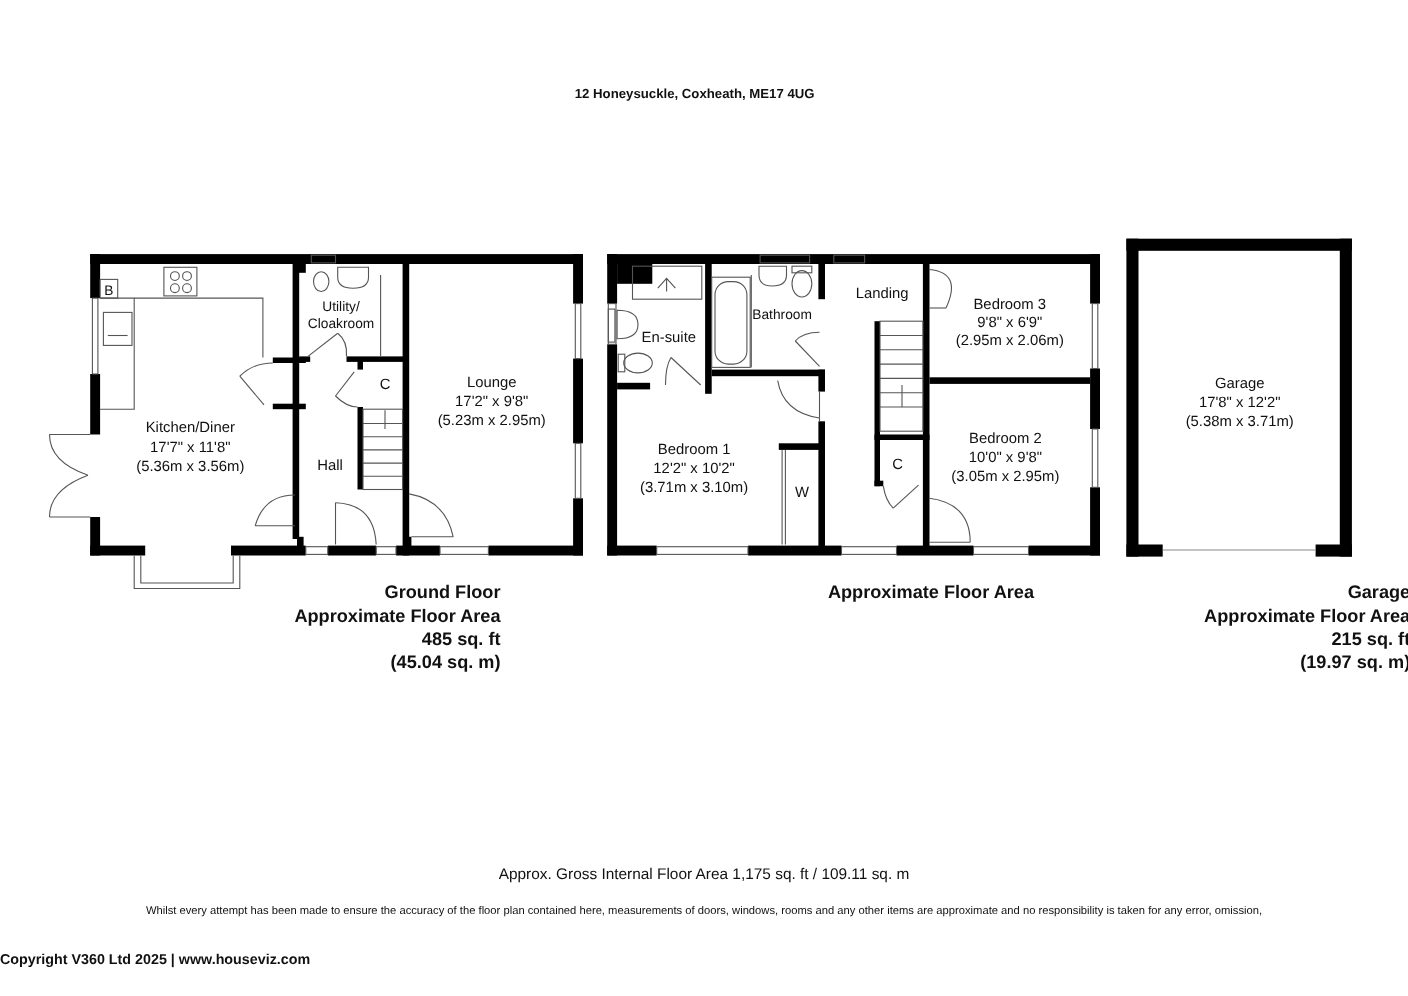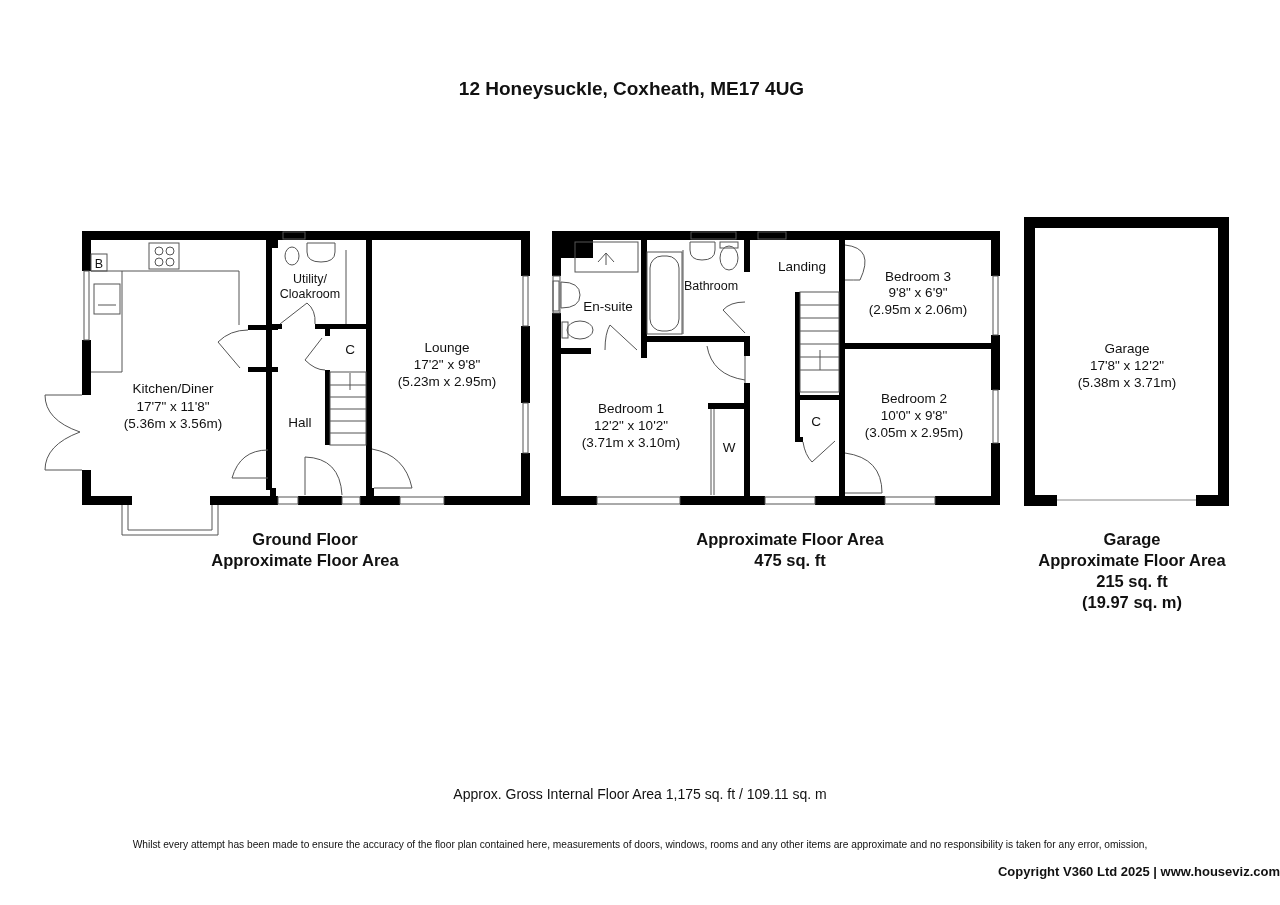--- a/index.html
+++ b/index.html
@@ -1,22 +1,22 @@
 <!DOCTYPE html>
 <html><head>
 <meta charset="utf-8">
 <style>
   html, body { margin: 0; padding: 0; background: #ffffff; }
   body { width: 1280px; height: 905px; position: relative; overflow: hidden; font-family: "Liberation Sans", sans-serif; color: #111; }
-  .title { position: absolute; left: 0; width: 1263px; top: 78px; text-align: center; font-weight: bold; font-size: 19px; }
+  .title { position: absolute; left: 0; width: 1263px; top: 78px; text-align: center; font-weight: bold; font-size: 12px; }
   svg.plan { position: absolute; left: 0; top: 0; }
-  .area-caption { position: absolute; text-align: center; font-weight: bold; font-size: 16.5px; line-height: 21px; width: 300px; }
+  .area-caption { position: absolute; text-align: right; font-weight: bold; font-size: 16.5px; line-height: 21px; width: 300px; }
   .gross { position: absolute; left: 0; width: 1280px; top: 786px; text-align: center; font-size: 14px; }
-  .disclaimer { position: absolute; left: 0; width: 1280px; top: 822px; text-align: center; font-size: 10.2px; line-height: 14.5px; margin-top: 16px; }
-  .copyright { position: absolute; left: 0; width: 1280px; top: 864px; text-align: right; font-size: 13px; font-weight: bold; }
+  .disclaimer { position: absolute; left: 0; width: 1280px; top: 822px; text-align: center; font-size: 10.2px; line-height: 14.5px; }
+  .copyright { position: absolute; left: 0; width: 1280px; top: 864px; text-align: left; font-size: 13px; font-weight: bold; }
   .room-label { font-family: "Liberation Sans", sans-serif; font-size: 13.5px; fill: #111; text-anchor: middle; }
 </style>
 </head>
 <body>
 
 <div class="title">12 Honeysuckle, Coxheath, ME17 4UG</div>
 
 <svg class="plan" width="1280" height="905" viewBox="0 0 1280 905">
 
   <g fill="#000" stroke="none">
@@ -232,24 +232,25 @@
     <line x1="1057" y1="500" x2="1196" y2="500" stroke="#888" stroke-width="1"></line>
     <text class="room-label" x="1127" y="353">Garage</text>
     <text class="room-label" x="1127" y="370">17'8" x 12'2"</text>
     <text class="room-label" x="1127" y="387">(5.38m x 3.71m)</text>
   </g>
 </svg>
 
 <div class="area-caption" style="left:155px; top:529px;">
   <div>Ground Floor</div>
   <div>Approximate Floor Area</div>
+  <div>485 sq. ft</div>
+  <div>(45.04 sq. m)</div>
 </div>
 <div class="area-caption" style="left:640px; top:529px;">
   <div>Approximate Floor Area</div>
-  <div>475 sq. ft</div>
 </div>
 <div class="area-caption" style="left:982px; top:529px;">
   <div>Garage</div>
   <div>Approximate Floor Area</div>
   <div>215 sq. ft</div>
   <div>(19.97 sq. m)</div>
 </div>
 
 <div class="gross">Approx. Gross Internal Floor Area 1,175 sq. ft / 109.11 sq. m</div>
 

